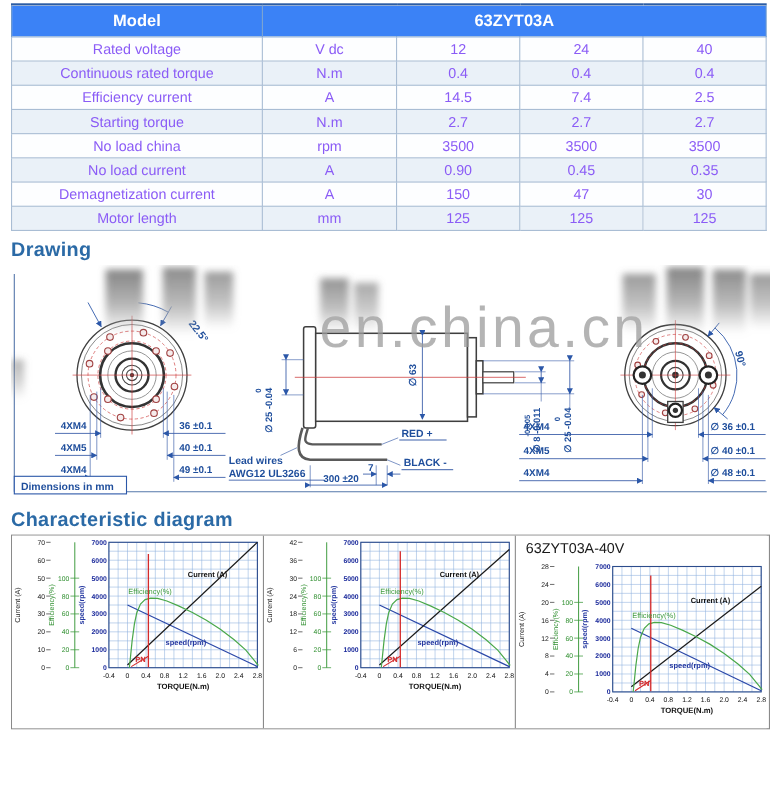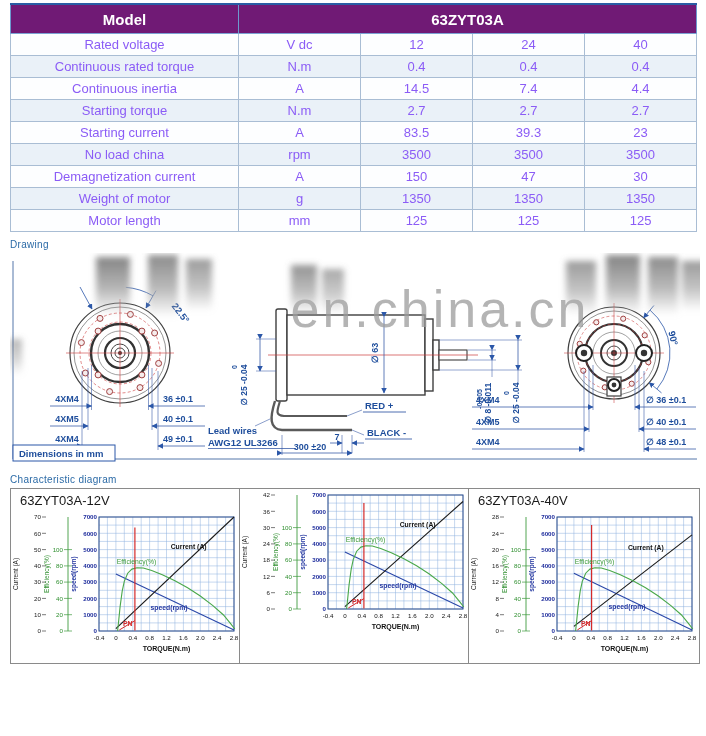--- a/index.html
+++ b/index.html
@@ -1,25 +1,25 @@
 <!DOCTYPE html>
 <html><head>
 <meta charset="utf-8">
 <style>
   html,body{margin:0;padding:0;background:#fff;}
   body{width:706px;height:736px;overflow:hidden;font-family:"Liberation Sans",sans-serif;}
   .wrap{padding:3px 10px 0 10px;}
   table.spec{width:686px;border-collapse:collapse;table-layout:fixed;}
   table.spec th,table.spec td{border:1px solid #a9bdd4;text-align:center;overflow:hidden;}
-  table.spec thead th{background:#701a75;color:#fff;font-size:15px;font-weight:bold;height:26px;
+  table.spec thead th{background:#3b82f6;color:#fff;font-size:15px;font-weight:bold;height:26px;
     border-top:2px solid #2a5ca4;border-bottom:1px solid #7ba3d4;border-left:1px solid #6c99cf;border-right:1px solid #6c99cf;}
   table.spec td{height:21px;font-size:13px;color:#8b5cf6;padding:0;}
   table.spec tbody tr:nth-child(odd){background:#fdfeff;}
   table.spec tbody tr:nth-child(even){background:#eaf1f8;}
-  h2.section{margin:7px 0 3px 0;font-size:10px;color:#2b6aa6;font-weight:normal;letter-spacing:.3px;}
+  h2.section{margin:7px 0 3px 0;font-size:18px;color:#2b6aa6;font-weight:bold;letter-spacing:.3px;}
   .drawingbox{width:690px;height:214px;position:relative;}
   .charts{display:flex;border:1px solid #8a8a8a;width:690px;box-sizing:border-box;background:#fff;}
   .panel{width:228px;background:#fff;}
   .panel + .panel{border-left:1px solid #8a8a8a;}
   .ptitle{font-size:13px;color:#1a1a1a;padding:4px 0 0 9px;height:18px;}
   svg text{font-family:"Liberation Sans",sans-serif;}
 </style>
 </head>
 <body>
 
@@ -48,60 +48,53 @@
           <td>40</td>
         </tr>
         <tr>
           <td>Continuous rated torque</td>
           <td>N.m</td>
           <td>0.4</td>
           <td>0.4</td>
           <td>0.4</td>
         </tr>
         <tr>
-          <td>Continuous inertia</td>
+          <td>Efficiency current</td>
           <td>A</td>
           <td>14.5</td>
           <td>7.4</td>
-          <td>4.4</td>
+          <td>2.5</td>
         </tr>
         <tr>
           <td>Starting torque</td>
           <td>N.m</td>
           <td>2.7</td>
           <td>2.7</td>
           <td>2.7</td>
         </tr>
         <tr>
-          <td>Starting current</td>
-          <td>A</td>
-          <td>83.5</td>
-          <td>39.3</td>
-          <td>23</td>
-        </tr>
-        <tr>
           <td>No load china</td>
           <td>rpm</td>
           <td>3500</td>
           <td>3500</td>
           <td>3500</td>
         </tr>
         <tr>
+          <td>No load current</td>
+          <td>A</td>
+          <td>0.90</td>
+          <td>0.45</td>
+          <td>0.35</td>
+        </tr>
+        <tr>
           <td>Demagnetization current</td>
           <td>A</td>
           <td>150</td>
           <td>47</td>
           <td>30</td>
-        </tr>
-        <tr>
-          <td>Weight of motor</td>
-          <td>g</td>
-          <td>1350</td>
-          <td>1350</td>
-          <td>1350</td>
         </tr>
         <tr>
           <td>Motor length</td>
           <td>mm</td>
           <td>125</td>
           <td>125</td>
           <td>125</td>
         </tr>
       </tbody>
   </table>
@@ -349,21 +342,20 @@
       <rect x="672" y="8" width="26" height="50" opacity="0.7"></rect>
       <rect x="0" y="86" width="12" height="36" opacity="0.5"></rect>
     </g>
   </svg>
   </div>
 
   <h2 class="section">Characteristic diagram</h2>
 
   <div class="charts">
     <div class="panel">
-      <div class="ptitle">63ZYT03A-12V</div>
       <svg class="chartsvg" width="228" height="148" viewBox="0 0 228 148">
           <g>
             <line x1="88.0" y1="120.0" x2="88.0" y2="6.0" stroke="#8db1de" stroke-width="0.5"></line>
             <line x1="96.4" y1="120.0" x2="96.4" y2="6.0" stroke="#8db1de" stroke-width="0.5"></line>
             <line x1="104.9" y1="120.0" x2="104.9" y2="6.0" stroke="#8db1de" stroke-width="0.5"></line>
             <line x1="113.3" y1="120.0" x2="113.3" y2="6.0" stroke="#8db1de" stroke-width="0.5"></line>
             <line x1="121.8" y1="120.0" x2="121.8" y2="6.0" stroke="#8db1de" stroke-width="0.5"></line>
             <line x1="130.2" y1="120.0" x2="130.2" y2="6.0" stroke="#8db1de" stroke-width="0.5"></line>
             <line x1="138.6" y1="120.0" x2="138.6" y2="6.0" stroke="#8db1de" stroke-width="0.5"></line>
             <line x1="147.1" y1="120.0" x2="147.1" y2="6.0" stroke="#8db1de" stroke-width="0.5"></line>

